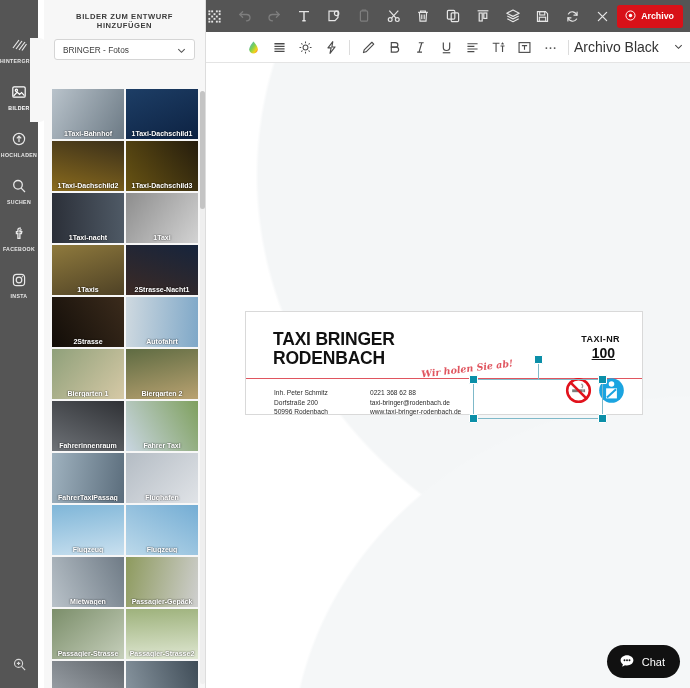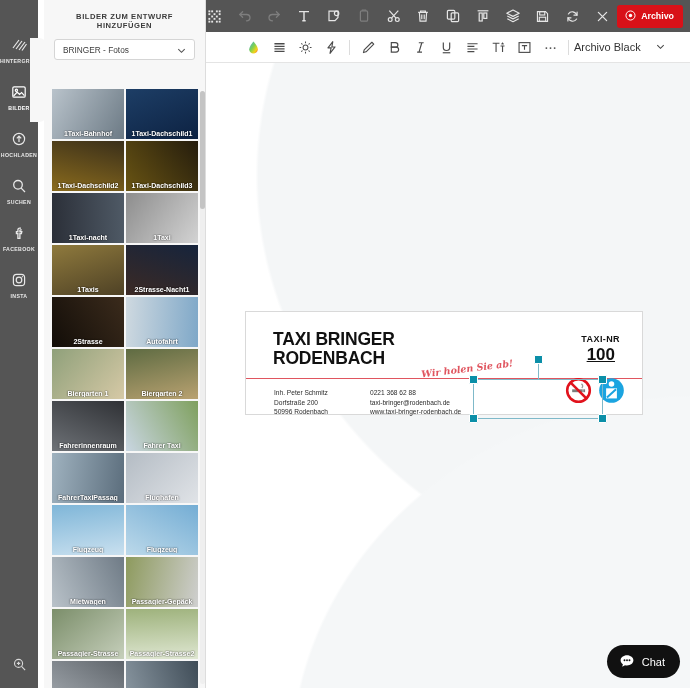--- a/index.html
+++ b/index.html
@@ -113,21 +113,21 @@
     background:#ffffff; border-bottom:1px solid #e4e4e4;
     display:flex; align-items:center; padding-left:40px; z-index:3;
   }
   .tb2 .tool {
     width:26px; height:31px; display:flex; align-items:center; justify-content:center;
     color:#4b4b4b; cursor:pointer;
   }
   .tb2 .sep { width:1px; height:15px; background:#dcdcdc; margin:0 5px; }
   .fontsel {
     display:flex; align-items:center; gap:14px; 
-    font-size:11px; color:#333; cursor:pointer;
+    font-size:14px; color:#333; cursor:pointer;
   }
 
   
   .canvas {
     position:absolute; left:200px; top:63px; right:0; bottom:0;
     background:#ffffff; overflow:hidden;
   }
   .canvas-bg {
     position:absolute; left:0; top:0; width:490px; height:625px;
     background:
@@ -165,21 +165,21 @@
     position:absolute; font-size:6.6px; line-height:9.6px; color:#2b2b2b;
   }
   .card-col.c1 { left:28px; top:76px; }
   .card-col.c2 { left:124px; top:76px; }
   .card-nr-lb {
     position:absolute; right:22px; top:22px;
     font-size:9px; font-weight:700; letter-spacing:.4px; color:#111;
   }
   .card-nr-val {
     position:absolute; right:27px; top:33px;
-    font-size:17px; font-weight:700; color:#111;text-decoration:underline;
+    font-size:14px; font-weight:700; color:#111;text-decoration:underline;
   }
   .card-icons { position:absolute; right:17px; top:65px; display:flex; gap:6px; }
 
   
   .sel {
     position:absolute; left:273px; top:316px; width:130px; height:40px;
     border:1px solid #7fb9c9; pointer-events:none; z-index:9;
   }
   .sel .h {
     position:absolute; width:9px; height:9px; background:#0b8fa8;

